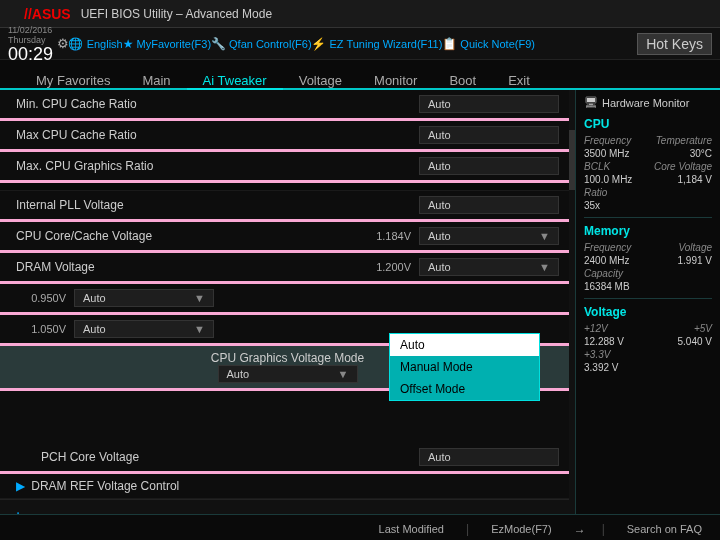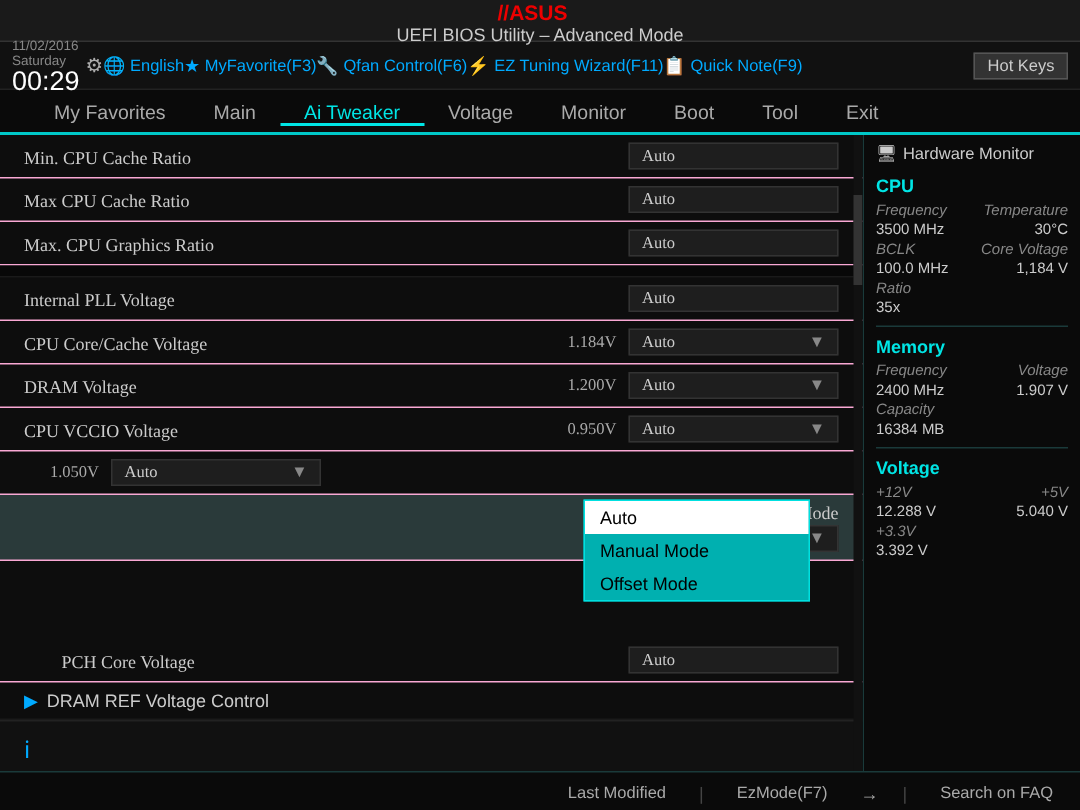--- a/index.html
+++ b/index.html
@@ -14,21 +14,20 @@
     }
 
     
     #top-bar {
       background: #1a1a1a;
       border-bottom: 1px solid #333;
       height: 28px;
       display: flex;
       align-items: center;
       padding: 0 24px;
-      flex-direction: column;
     }
     #logo {
       color: #e00;
       font-weight: bold;
       font-size: 14px;
       margin-right: 10px;
     }
 
     
     #status-bar {
@@ -67,30 +66,30 @@
     .status-item .icon {
       color: #0af;
       font-size: 12px;
     }
     #hot-keys-btn {
       margin-left: auto;
       background: #333;
       border: 1px solid #555;
       color: #ccc;
       padding: 2px 8px;
-      font-size: 11px;
+      font-size: 14px;
       cursor: pointer;
     }
 
     
     #nav-bar {
       background: #0a0a0a;
       height: 30px;
       display: flex;
-      align-items: center;
+      align-items: flex-end;
       border-bottom: 2px solid #00c8c8;
       padding-left: 20px;
     }
     .nav-item {
       padding: 0 16px;
       display: flex;
       align-items: center;
       color: #aaa;
       font-size: 13px;
       cursor: pointer;
@@ -111,25 +110,24 @@
     
     #left-panel {
       flex: 1;
       background: #0d0d0d;
       overflow: hidden;
       position: relative;
     }
 
     .setting-row {
       display: flex;
-      align-items: flex-end;
+      align-items: center;
       padding: 5px 16px;
-      border-bottom: 1px solid #f9a8d4;
+      border-bottom: 3px solid #f9a8d4;
       min-height: 28px;
-      font-family: Liberation Serif, serif;
     }
     .setting-label {
       flex: 1;
       color: #ccc;
       font-size: 12px;
     }
     .setting-value {
       background: #1e1e1e;
       border: 1px solid #333;
       color: #ccc;
@@ -303,21 +301,21 @@
 
 <div id="top-bar">
   <span id="logo">//ASUS</span>
   <span>UEFI BIOS Utility – Advanced Mode</span>
 </div>
 
 <div id="status-bar">
   <div id="clock-area">
     <span id="date-text">
       <span>11/02/2016</span><br>
-      <span>Saturday</span>
+      <span>Thursday</span>
     </span>
     <span id="time-text">00:29</span>
   </div>
   <span style="color:#aaa; font-size:13px; cursor:pointer;">⚙</span>
   <span class="status-item">
     <span class="icon">🌐</span>
     <span>English</span>
   </span>
   <span class="status-item">
     <span class="icon">★</span>
@@ -338,21 +336,20 @@
   <button id="hot-keys-btn">Hot Keys</button>
 </div>
 
 <div id="nav-bar">
   <div class="nav-item">My Favorites</div>
   <div class="nav-item">Main</div>
   <div class="nav-item active">Ai Tweaker</div>
   <div class="nav-item">Voltage</div>
   <div class="nav-item">Monitor</div>
   <div class="nav-item">Boot</div>
-  <div class="nav-item">Tool</div>
   <div class="nav-item">Exit</div>
 </div>
 
 <div id="main-content">
 
   <div id="left-panel">
 
     <div class="setting-row">
       <span class="setting-label">Min. CPU Cache Ratio</span>
       <span class="setting-value">Auto</span>
@@ -386,21 +383,20 @@
       <span class="setting-label">DRAM Voltage</span>
       <div class="setting-value-with-current">
         <span class="current-val">1.200V</span>
         <span class="dropdown-value">
           <span>Auto</span>
           <span class="dropdown-arrow">▼</span>
         </span>
       </div>
     </div>
     <div class="setting-row">
-      <span class="setting-label">CPU VCCIO Voltage</span>
       <div class="setting-value-with-current">
         <span class="current-val">0.950V</span>
         <span class="dropdown-value">
           <span>Auto</span>
           <span class="dropdown-arrow">▼</span>
         </span>
       </div>
     </div>
     <div class="setting-row">
       <div class="setting-value-with-current">
@@ -477,21 +473,21 @@
 
     <div class="hw-divider"></div>
 
     <div class="hw-section-title">Memory</div>
     <div class="hw-row">
       <span class="hw-label">Frequency</span>
       <span class="hw-label">Voltage</span>
     </div>
     <div class="hw-row">
       <span class="hw-value">2400 MHz</span>
-      <span class="hw-value">1.907 V</span>
+      <span class="hw-value">1.991 V</span>
     </div>
     <div class="hw-row">
       <span class="hw-label">Capacity</span>
     </div>
     <div class="hw-row">
       <span class="hw-value">16384 MB</span>
     </div>
 
     <div class="hw-divider"></div>
 

